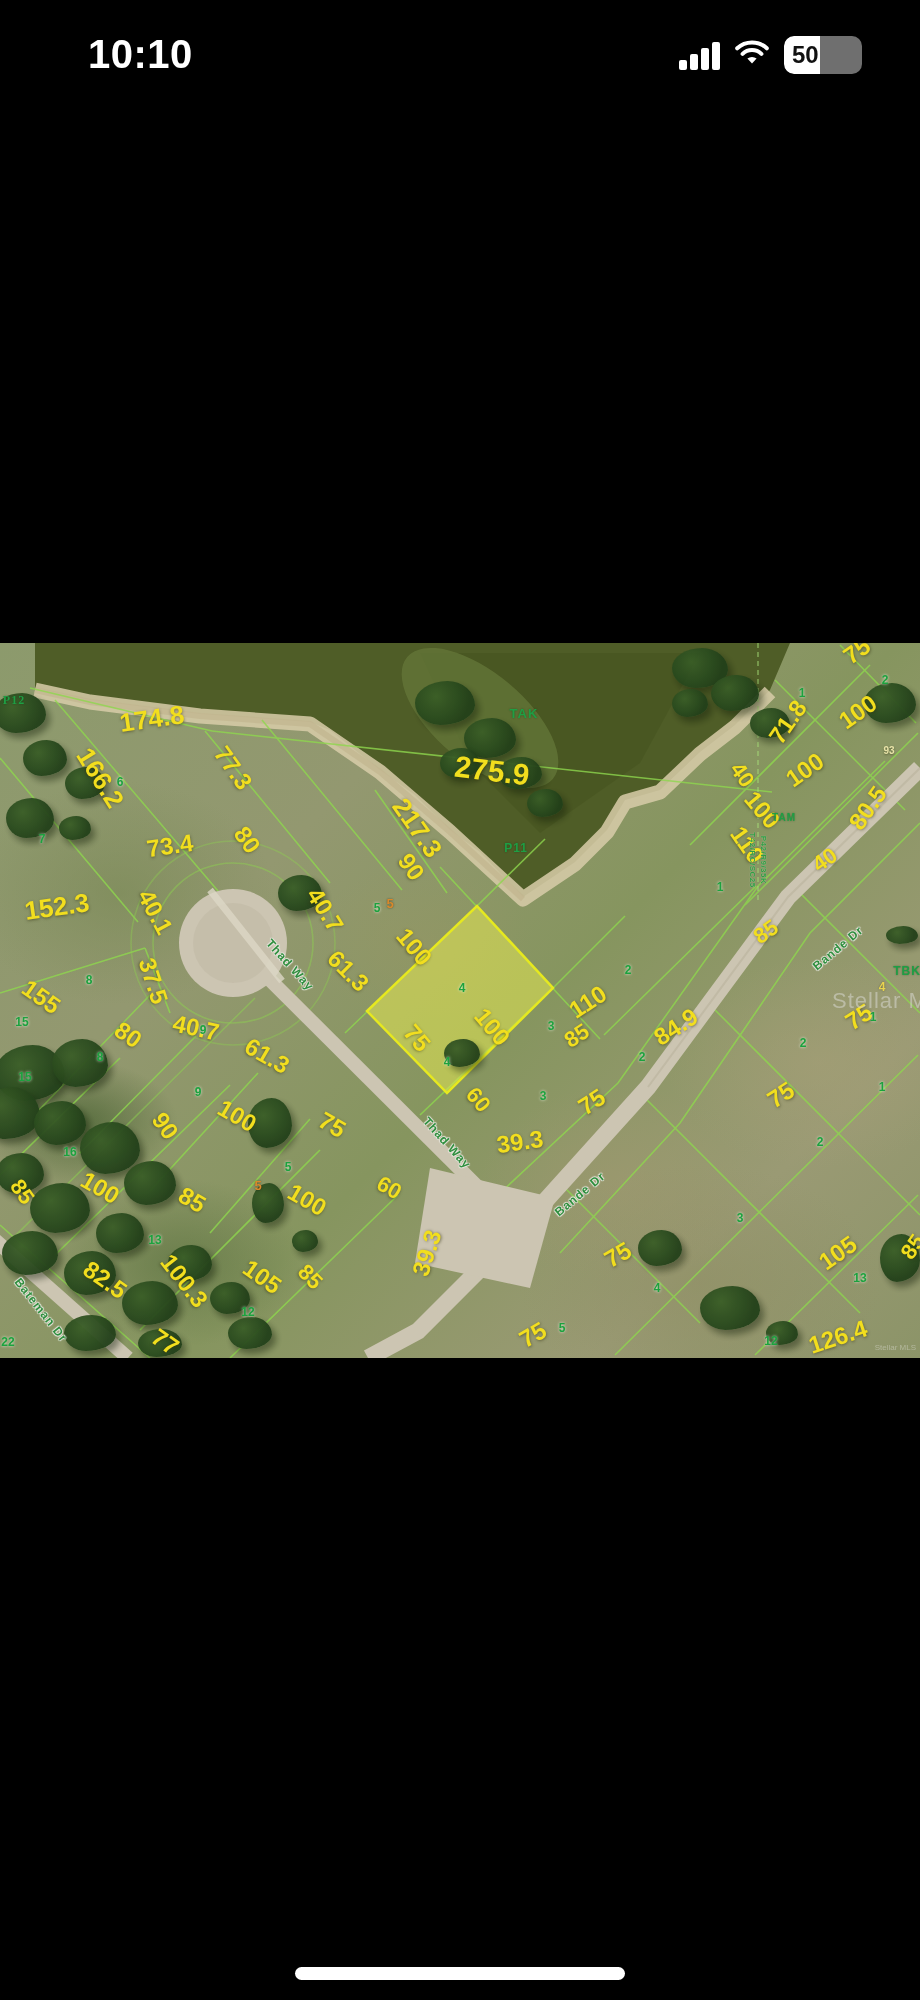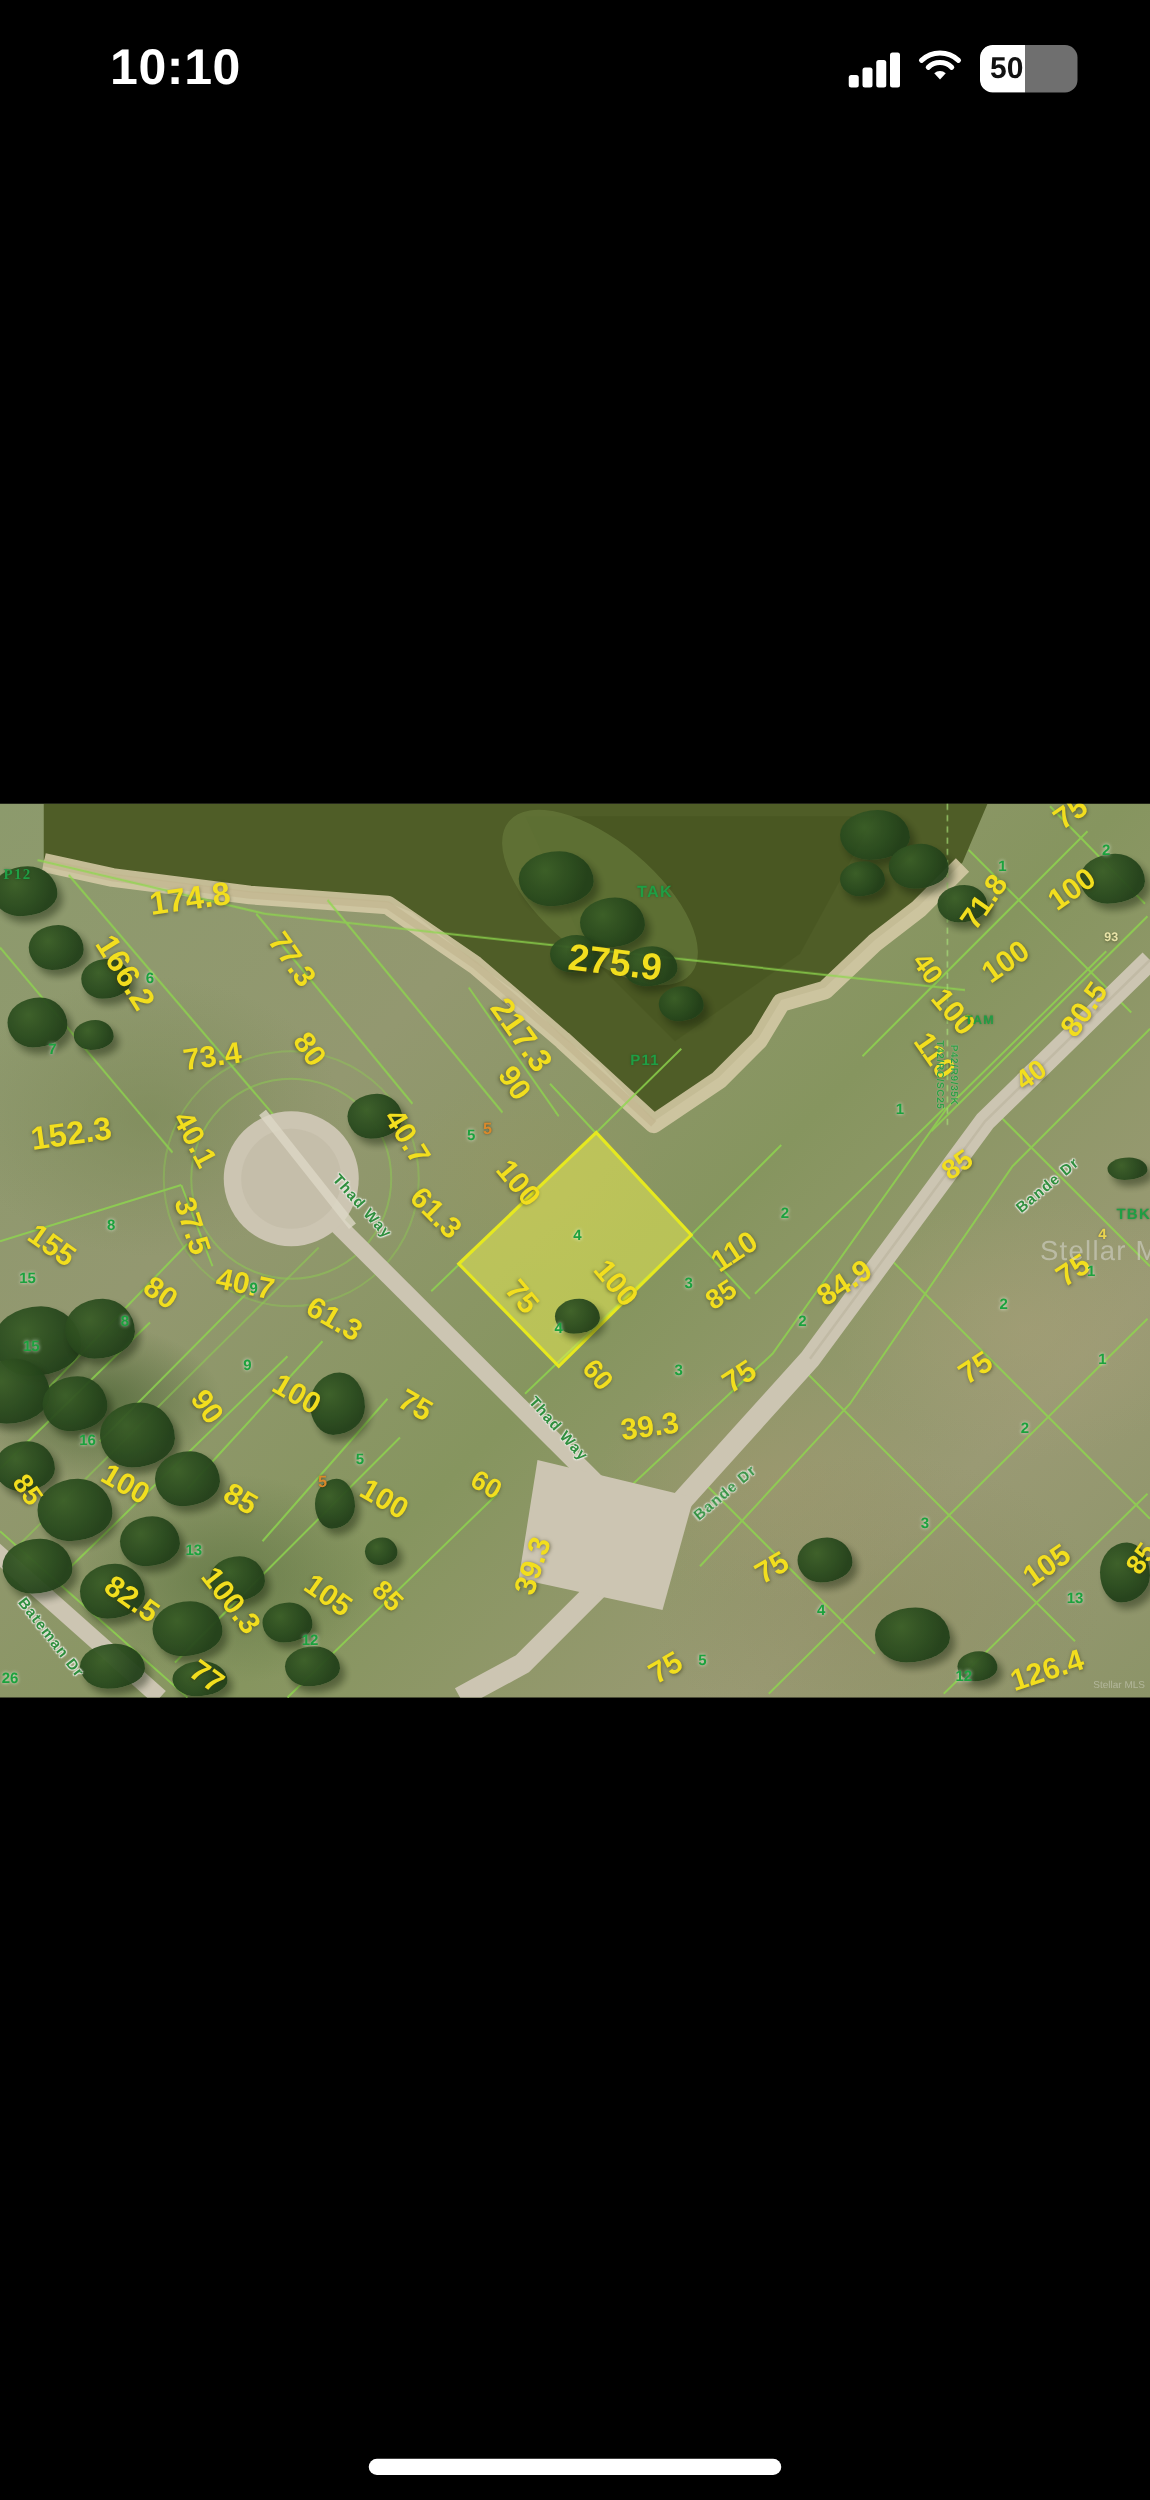--- a/index.html
+++ b/index.html
@@ -262,21 +262,21 @@
         <div class="lbl lot" style="left: 89px; top: 337px; --r: 0deg; font-size: 12px;">8</div>
         <div class="lbl lot" style="left: 22px; top: 379px; --r: 0deg; font-size: 12px;">15</div>
         <div class="lbl lot" style="left: 25px; top: 434px; --r: 0deg; font-size: 12px;">15</div>
         <div class="lbl lot" style="left: 203px; top: 387px; --r: 0deg; font-size: 12px;">9</div>
         <div class="lbl lot" style="left: 198px; top: 449px; --r: 0deg; font-size: 12px;">9</div>
         <div class="lbl lot" style="left: 100px; top: 414px; --r: 0deg; font-size: 12px;">8</div>
         <div class="lbl lot" style="left: 70px; top: 509px; --r: 0deg; font-size: 12px;">16</div>
         <div class="lbl lot" style="left: 288px; top: 524px; --r: 0deg; font-size: 12px;">5</div>
         <div class="lbl lot" style="left: 155px; top: 597px; --r: 0deg; font-size: 12px;">13</div>
         <div class="lbl lot" style="left: 248px; top: 669px; --r: 0deg; font-size: 12px;">12</div>
-        <div class="lbl lot" style="left: 8px; top: 699px; --r: 0deg; font-size: 12px;">26</div>
+        <div class="lbl lot" style="left: 8px; top: 699px; --r: 0deg; font-size: 12px;">22</div>
         <div class="lbl lot" style="left: 462px; top: 345px; --r: 0deg; font-size: 12px;">4</div>
         <div class="lbl lot" style="left: 447px; top: 419px; --r: 0deg; font-size: 12px;">4</div>
         <div class="lbl lot" style="left: 551px; top: 383px; --r: 0deg; font-size: 12px;">3</div>
         <div class="lbl lot" style="left: 543px; top: 453px; --r: 0deg; font-size: 12px;">3</div>
         <div class="lbl lot" style="left: 628px; top: 327px; --r: 0deg; font-size: 12px;">2</div>
         <div class="lbl lot" style="left: 642px; top: 414px; --r: 0deg; font-size: 12px;">2</div>
         <div class="lbl lot" style="left: 803px; top: 400px; --r: 0deg; font-size: 12px;">2</div>
         <div class="lbl lot" style="left: 873px; top: 374px; --r: 0deg; font-size: 12px;">1</div>
         <div class="lbl lot" style="left: 882px; top: 444px; --r: 0deg; font-size: 12px;">1</div>
         <div class="lbl lot" style="left: 820px; top: 499px; --r: 0deg; font-size: 12px;">2</div>

